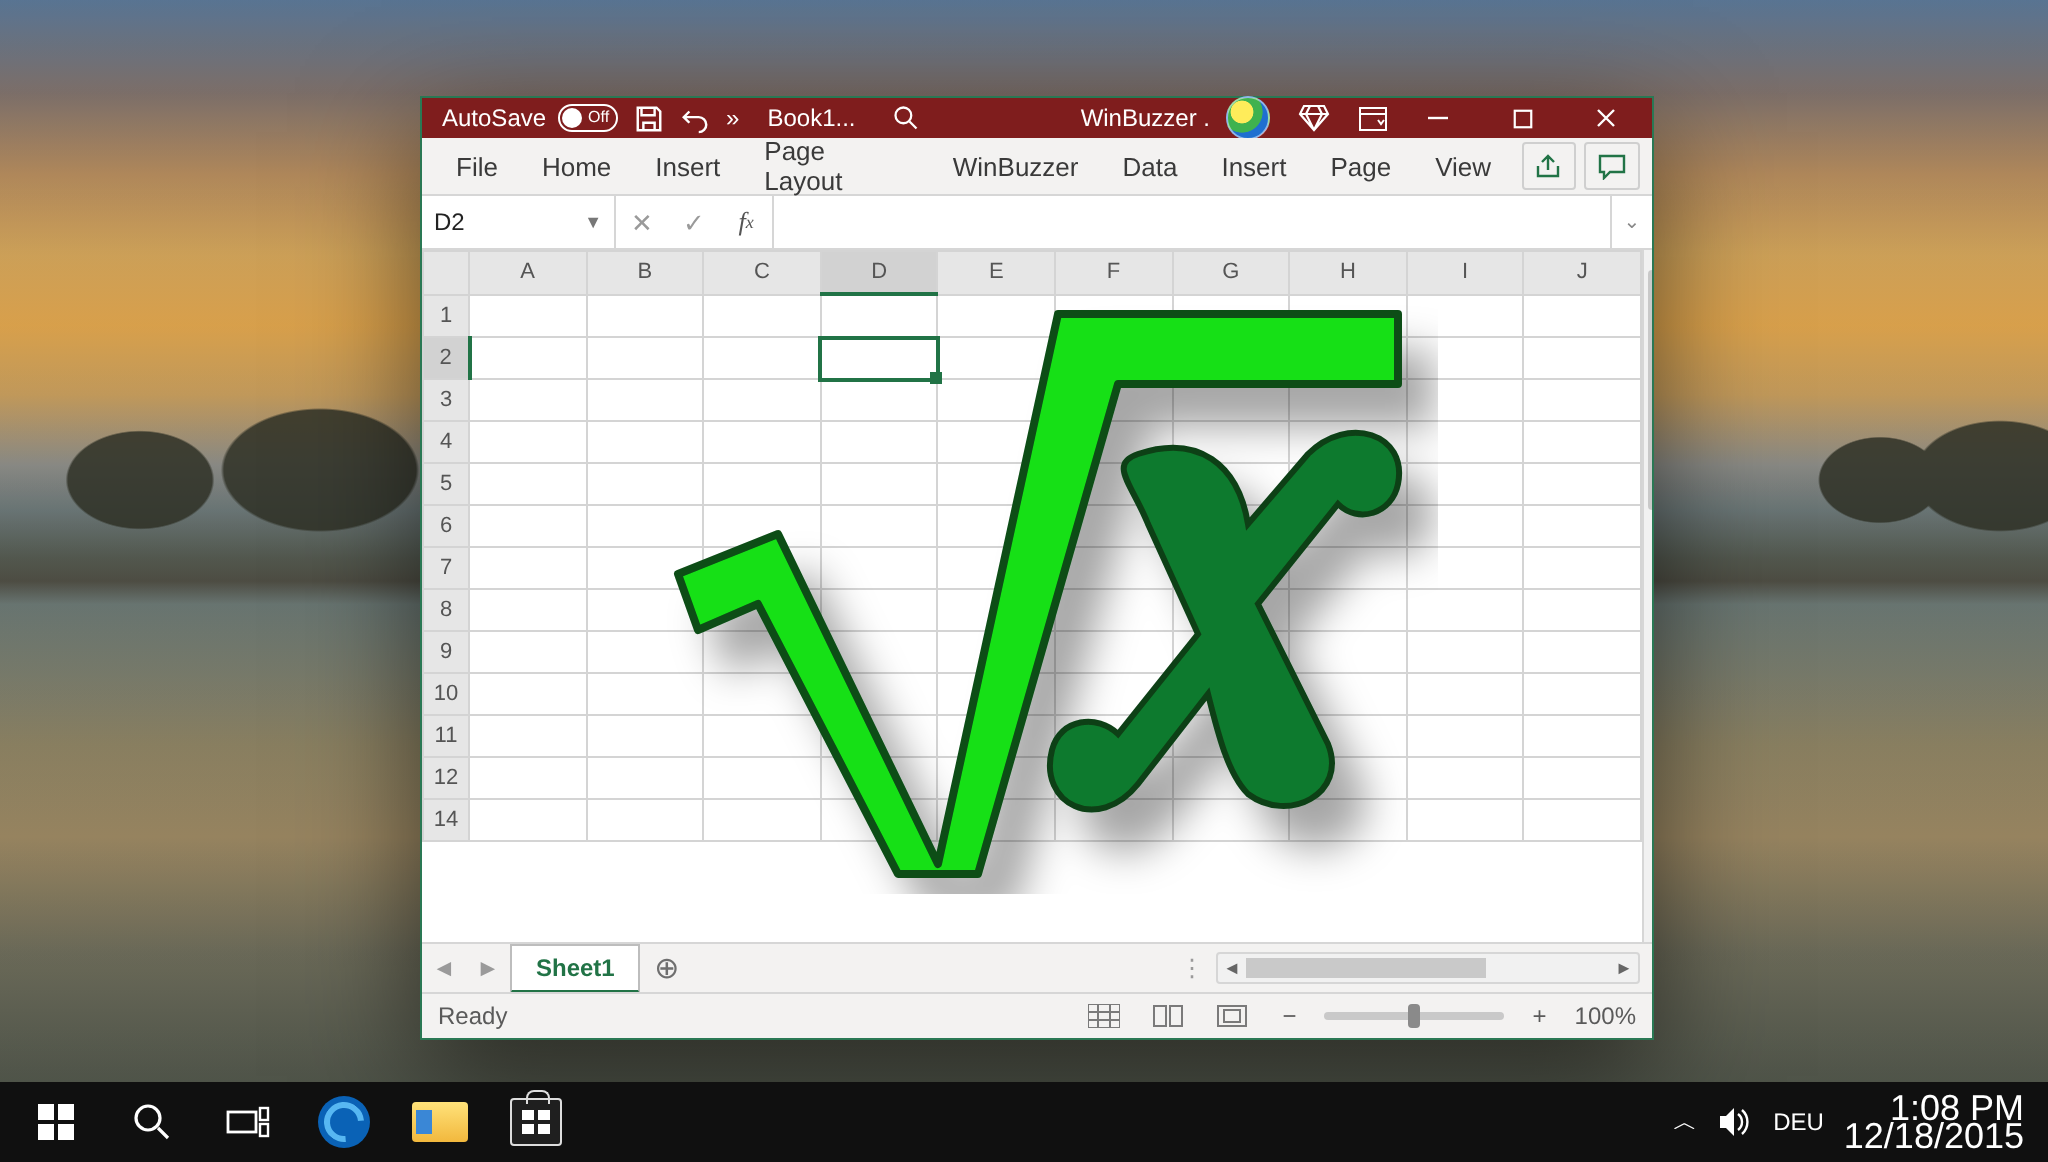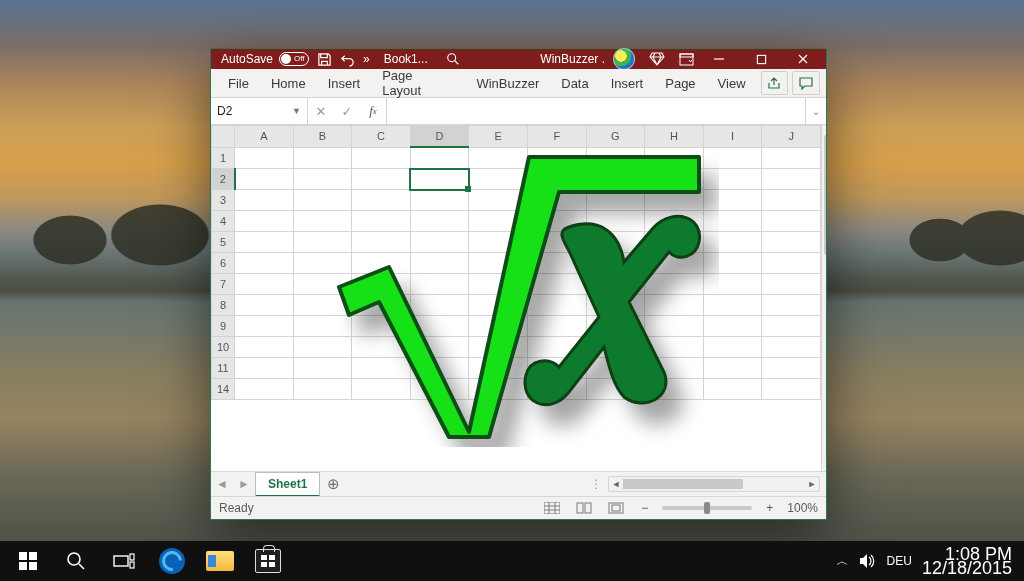--- a/index.html
+++ b/index.html
@@ -360,20 +360,33 @@
                 <td></td>
                 <td></td>
                 <td></td>
                 <td></td>
                 <td></td>
                 <td></td>
                 <td></td>
                 <td></td>
               </tr>
               <tr>
+                <th>12</th>
+                <td></td>
+                <td></td>
+                <td></td>
+                <td></td>
+                <td></td>
+                <td></td>
+                <td></td>
+                <td></td>
+                <td></td>
+                <td></td>
+              </tr>
+              <tr>
                 <th>14</th>
                 <td></td>
                 <td></td>
                 <td></td>
                 <td></td>
                 <td></td>
                 <td></td>
                 <td></td>
                 <td></td>
                 <td></td>

